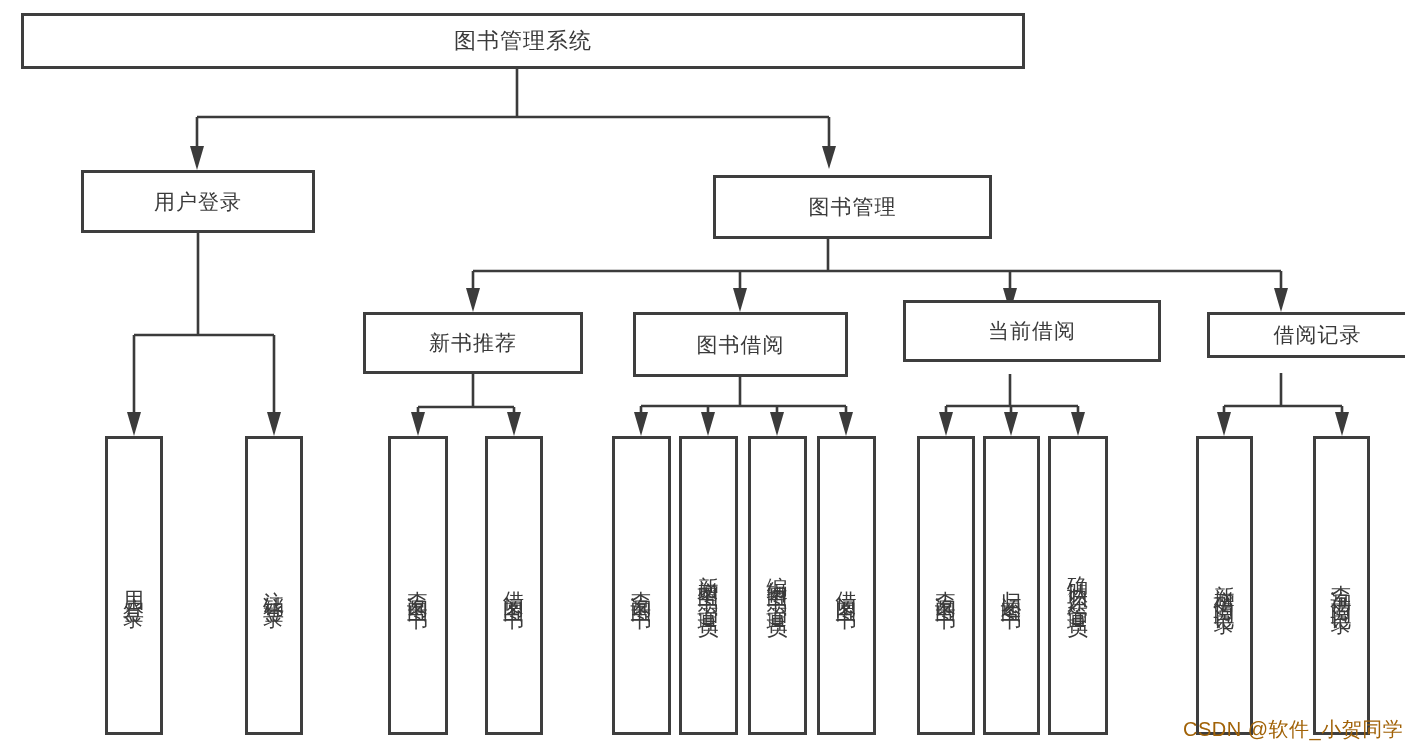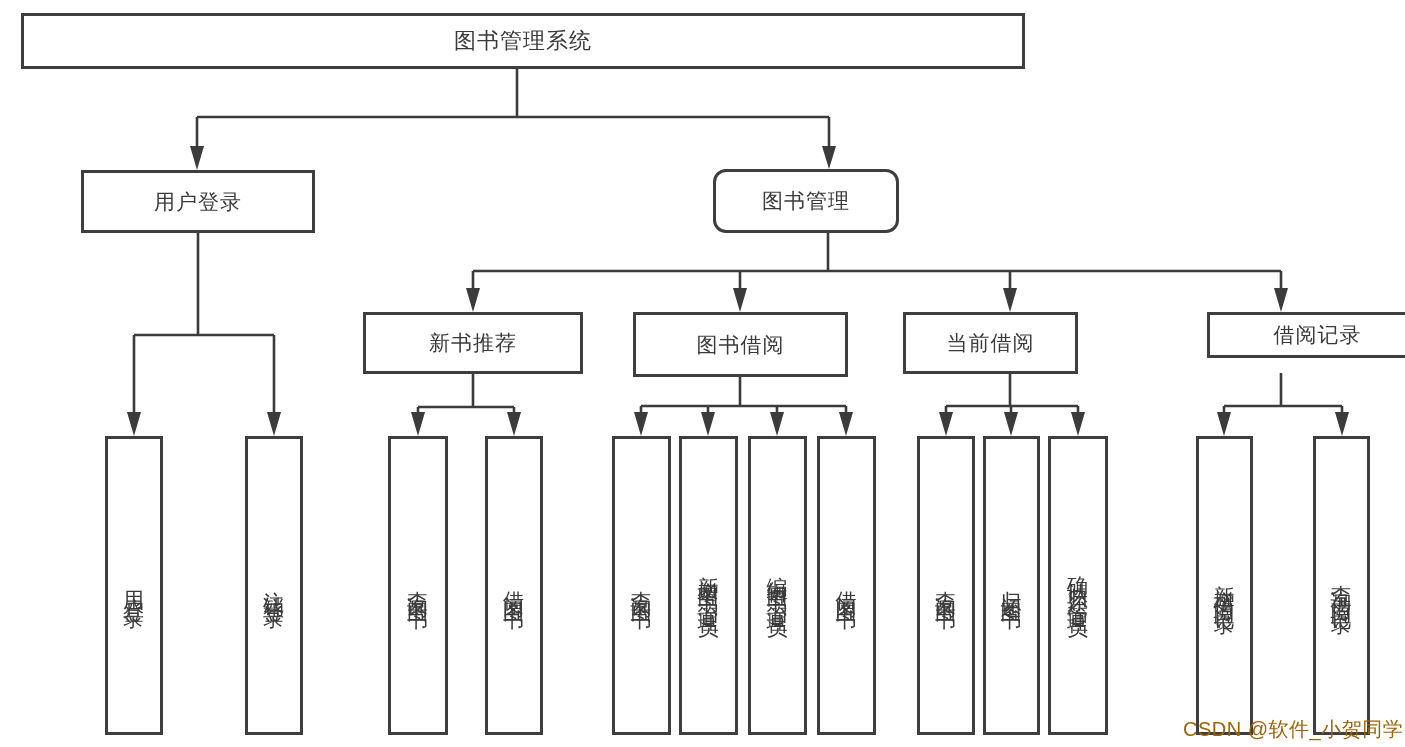--- a/index.html
+++ b/index.html
@@ -101,31 +101,31 @@
     </g>
   </svg>
 
   <div class="box h root-box" style="left:21px; top:13px; width:1004px; height:56px;">
     <span>图书管理系统</span>
   </div>
 
   <div class="box h" style="left:81px; top:170px; width:234px; height:63px;">
     <span>用户登录</span>
   </div>
-  <div class="box h" style="left:713px; top:169px; width:186px; height:64px;border-radius:13px;">
+  <div class="box h" style="left:713px; top:175px; width:279px; height:64px;">
     <span>图书管理</span>
   </div>
 
   <div class="box h" style="left:633px; top:312px; width:215px; height:65px;">
     <span>图书借阅</span>
   </div>
   <div class="box h" style="left:363px; top:312px; width:220px; height:62px;">
     <span>新书推荐</span>
   </div>
-  <div class="box h" style="left:903px; top:312px; width:175px; height:62px;">
+  <div class="box h" style="left:903px; top:300px; width:258px; height:62px;">
     <span>当前借阅</span>
   </div>
   <div class="box h" style="left:1171px; top:312px; width:221px; height:46px;margin-left:36px;">
     <span>借阅记录</span>
   </div>
 
   <div class="box v" style="left:105px; top:436px; width:58px; height:299px;">
     <span class="vtext">用户登录</span>
   </div>
   <div class="box v" style="left:245px; top:436px; width:58px; height:299px;">

